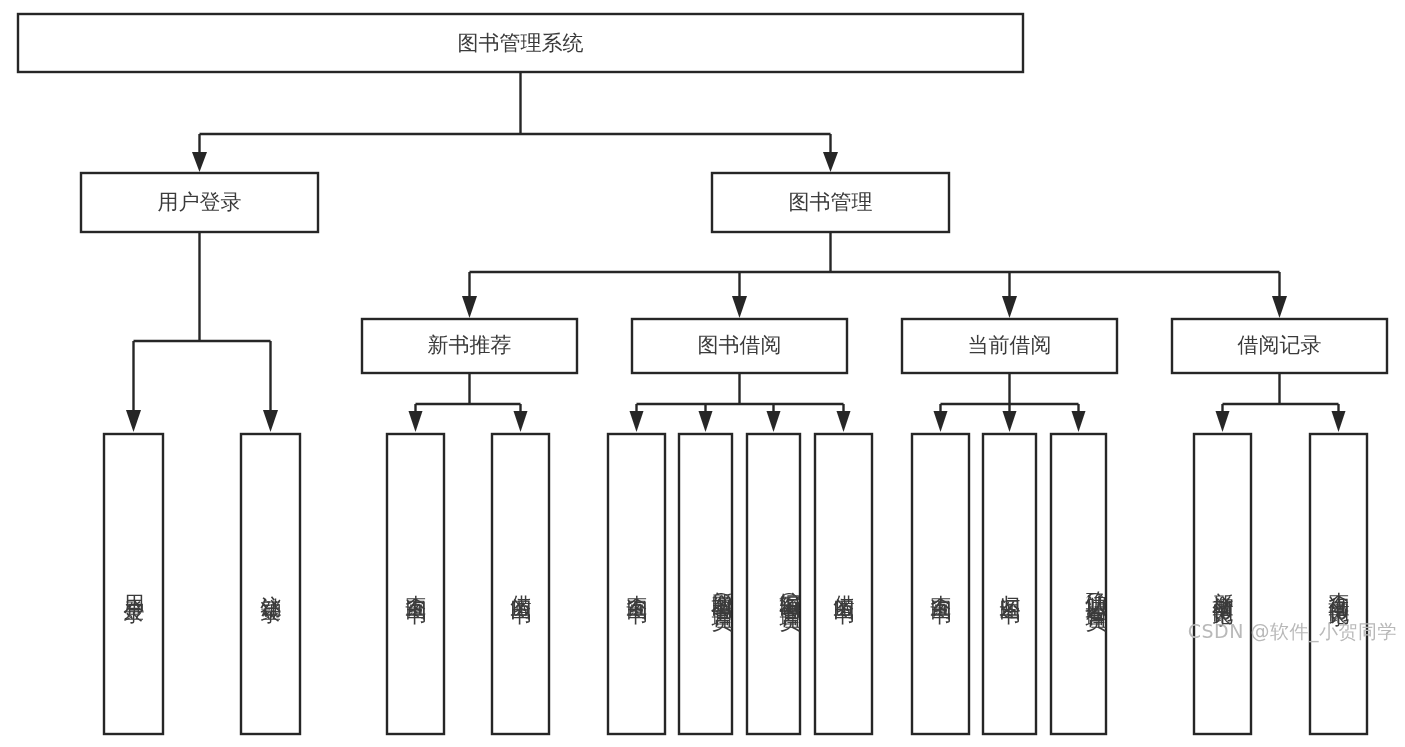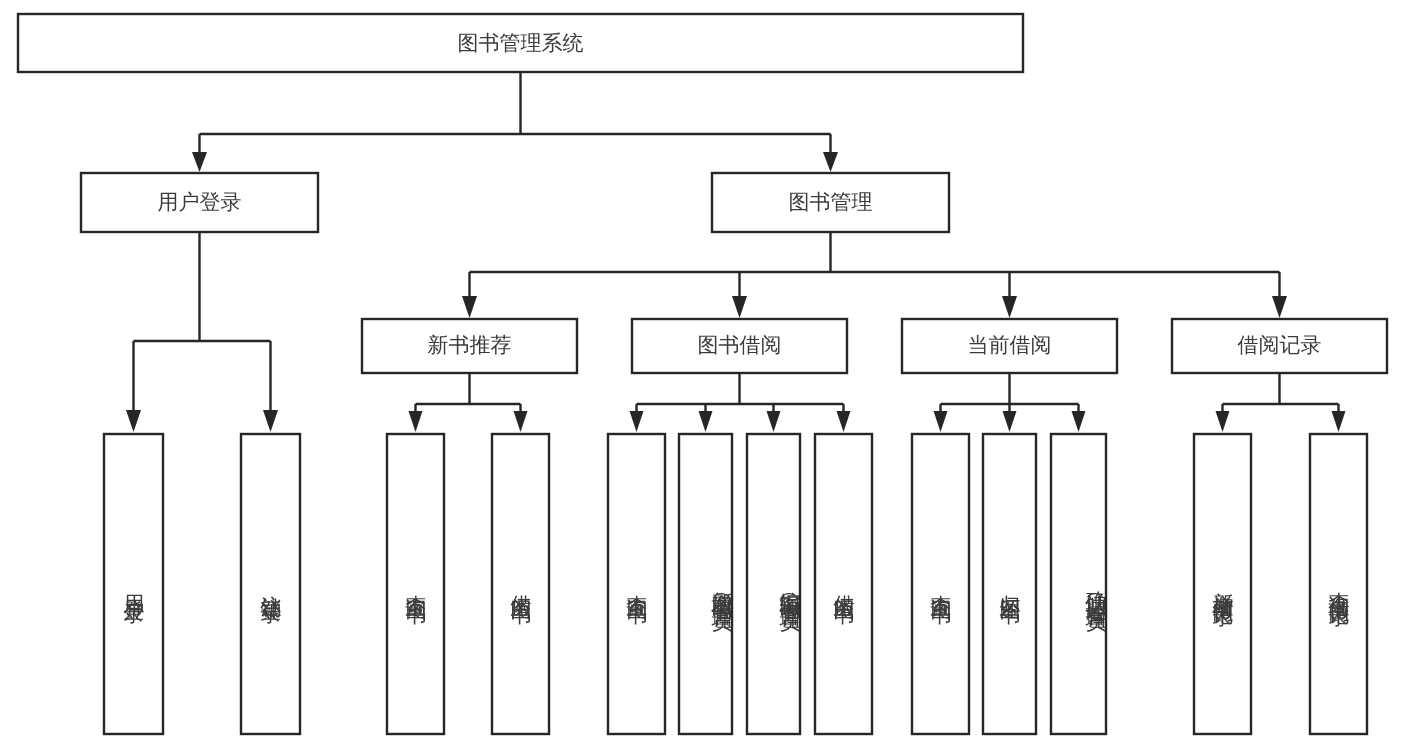--- a/index.html
+++ b/index.html
@@ -224,14 +224,15 @@
   <div class="leaf-label mid" style="left:912px; top:434px; width:57px; height:300px; display:flex; align-items:center; justify-content:center;">查询图书</div>
 
   <div class="leaf-label mid" style="left:983px; top:434px; width:53px; height:300px; display:flex; align-items:center; justify-content:center;">归还图书</div>
 
   <div class="leaf-label top" style="left:1051px; top:442px; width:55px; height:290px; display:flex; align-items:flex-start; justify-content:center;">确认归还（管理员）</div>
 
   <div class="leaf-label mid" style="left:1194px; top:434px; width:57px; height:300px; display:flex; align-items:center; justify-content:center;">新增借阅记录</div>
 
   <div class="leaf-label mid" style="left:1310px; top:434px; width:57px; height:300px; display:flex; align-items:center; justify-content:center;">查询借阅记录</div>
 
+  <div class="watermark">CSDN @软件_小贺同学</div>
 
 </div>
 
 </body></html>

